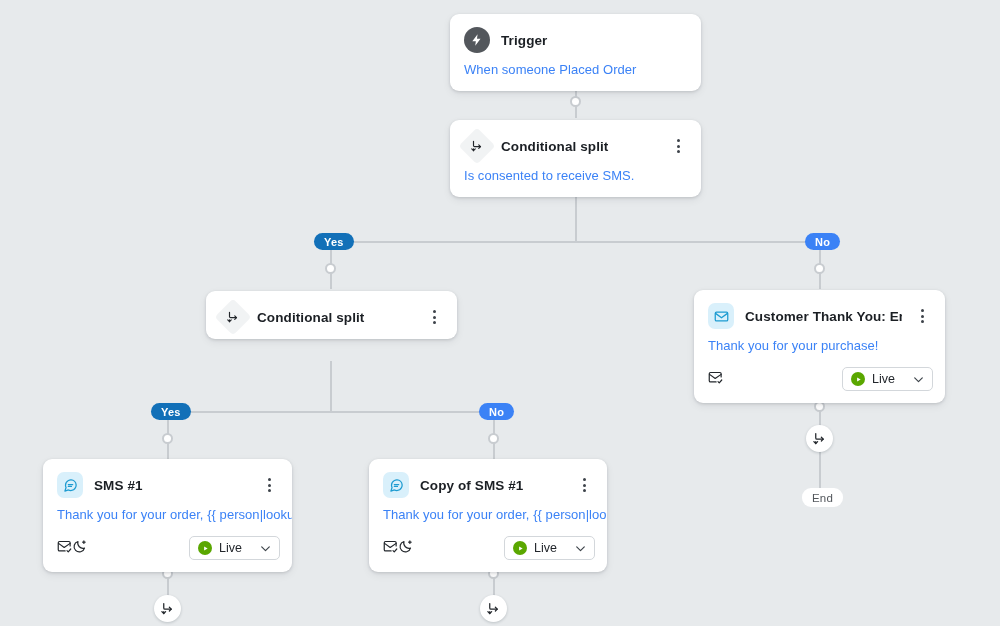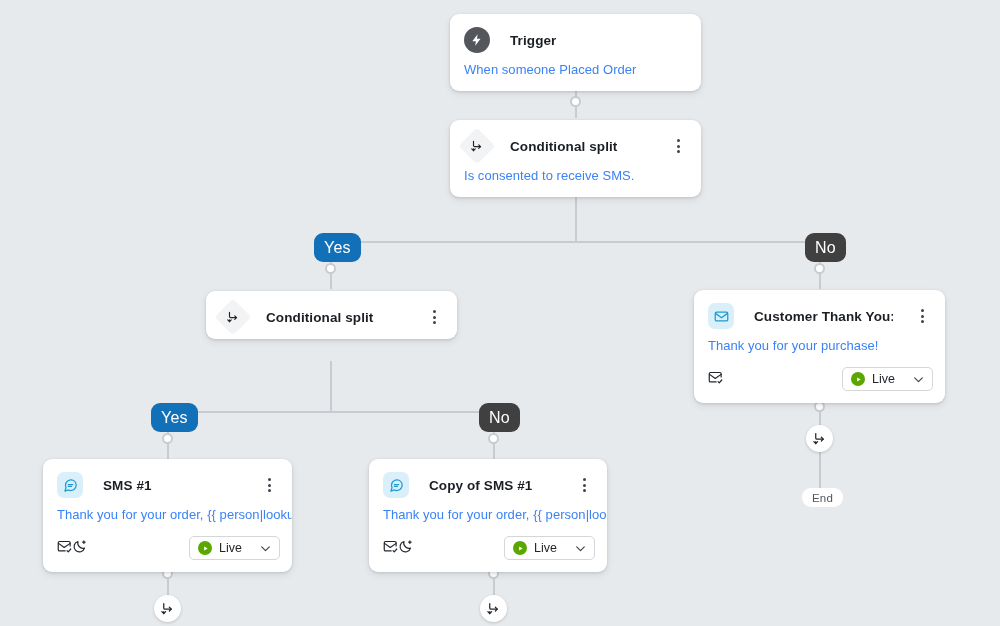--- a/index.html
+++ b/index.html
@@ -18,21 +18,21 @@
     position: absolute; width: 11px; height: 11px; border-radius: 50%;
     background: #fff; border: 2px solid #c8ccd0;
   }
 
   
   .card {
     position: absolute; background: #fff; border-radius: 9px;
     box-shadow: 0 1px 3px rgba(22,33,44,.16), 0 3px 9px rgba(22,33,44,.07);
   }
   .card-head {
-    display: flex; align-items: center; gap: 20px;
+    display: flex; align-items: center; gap: 11px;
     padding: 13px 14px 9px 14px;
   }
   .card-title {
     font-size: 13.5px; font-weight: bold; color: #1b1f24;
     white-space: nowrap; overflow: hidden; flex: 1; letter-spacing: .1px;
   }
   .card-body {
     padding: 0 14px 14px 14px;
     font-size: 13px; color: #3b82f6; white-space: nowrap;
     overflow: hidden; letter-spacing: .05px;
@@ -74,27 +74,27 @@
   }
   .status-dot {
     width: 14px; height: 14px; border-radius: 50%; background: #5aa700;
     display: flex; align-items: center; justify-content: center; flex-shrink: 0;
   }
   .status-label { font-size: 12.5px; color: #22262b; }
   .status-chev { margin-left: 10px; display: flex; }
 
   
   .pill {
-    position: absolute; height: 29px; border-radius: 9px;
+    position: absolute; height: 17px; border-radius: 9px;
     display: flex; align-items: center; justify-content: center;
-    font-size: 16px; color: #fff; font-weight: normal; padding: 0 10px;
+    font-size: 11px; color: #fff; font-weight: bold; padding: 0 10px;
     letter-spacing: .2px; cursor: pointer;
   }
   .pill-yes { background: #1270b8; }
-  .pill-no  { background: #404040; }
+  .pill-no  { background: #3b82f6; }
   .pill-end {
     background: #ffffff; color: #53575c; font-weight: normal;
     height: 19px; font-size: 11.5px; cursor: default;
   }
 
   
   .addbtn {
     position: absolute; width: 27px; height: 27px; border-radius: 50%;
     background: #fff; display: flex; align-items: center;
     justify-content: center; cursor: pointer;

